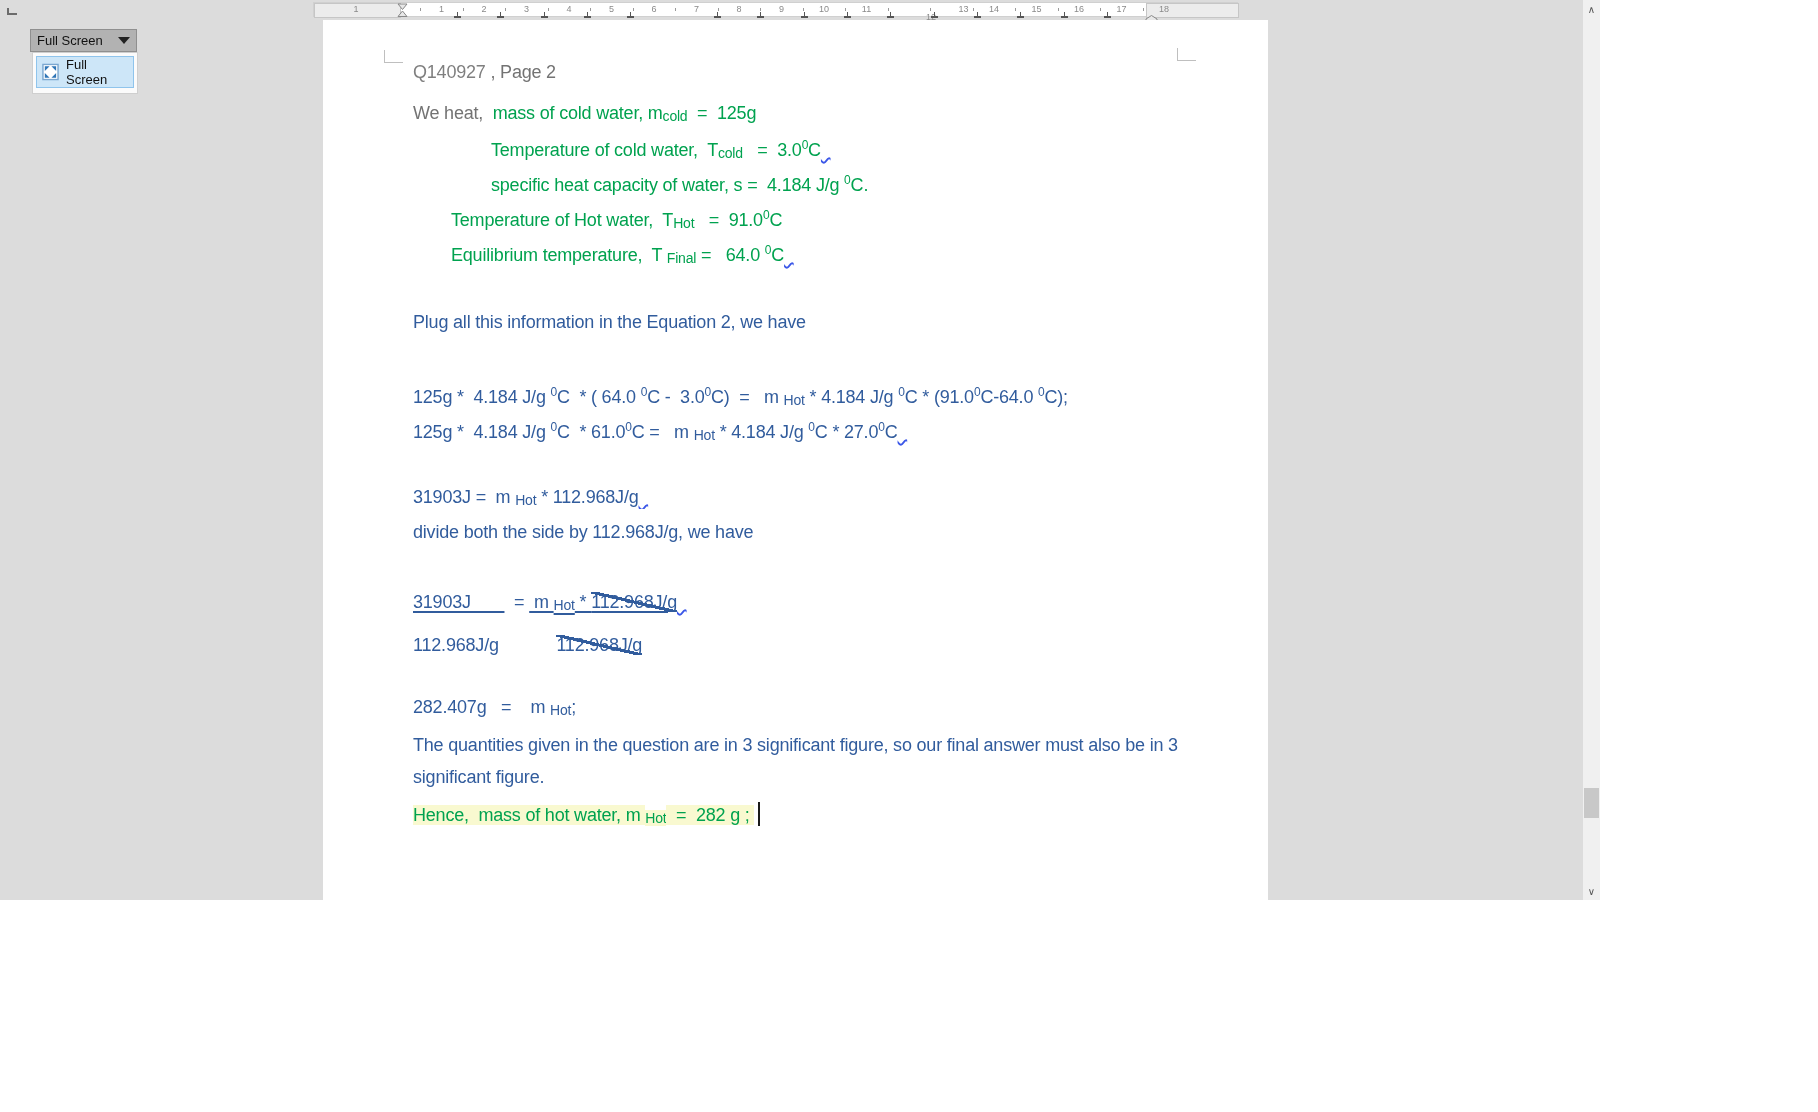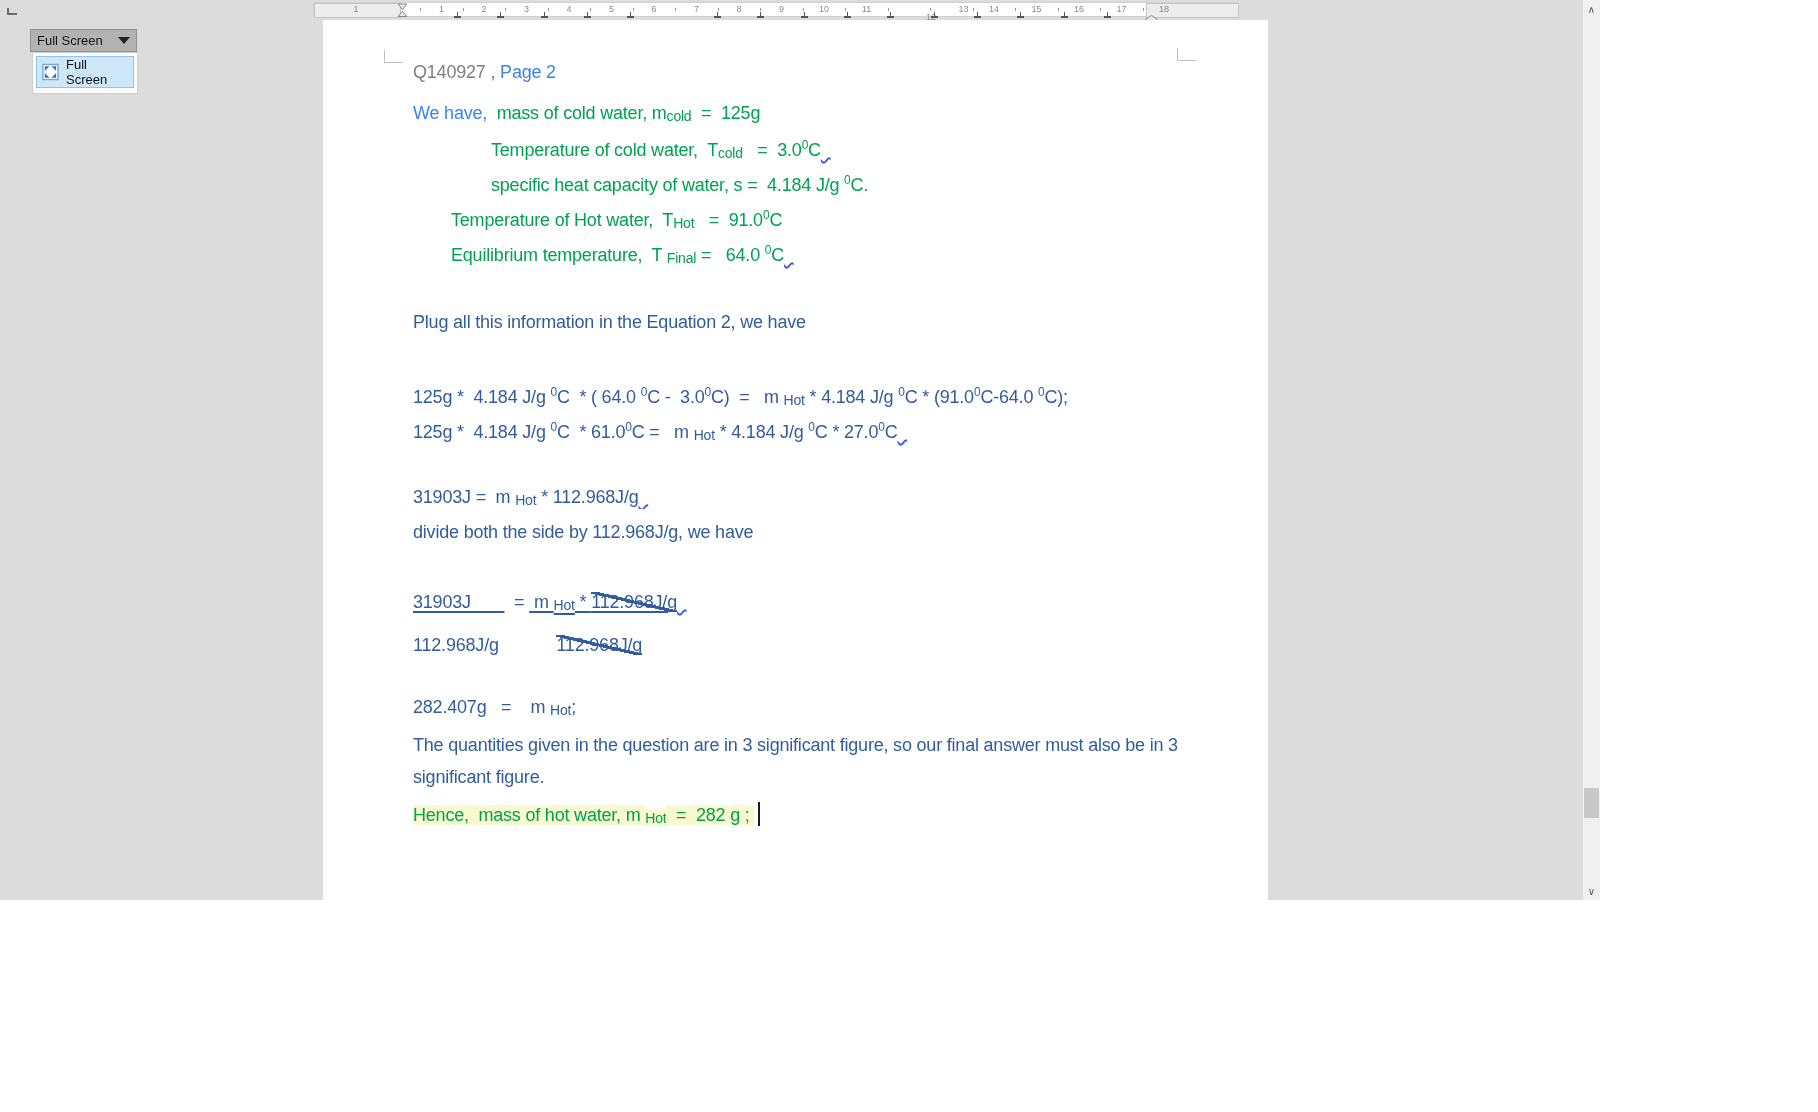--- a/index.html
+++ b/index.html
@@ -38,21 +38,21 @@
   .vs-arrow{position:absolute;left:0;width:17px;height:16px;display:flex;align-items:center;
     justify-content:center;color:#555;font-size:10px;}
   .vs-thumb{position:absolute;left:1px;top:788px;width:15px;height:30px;background:#c8c8c8;}
   
   .page{position:absolute;left:323px;top:20px;width:945px;height:880px;background:#ffffff;}
   .crop{position:absolute;width:18px;height:12px;border-left:1px solid #bfbfbf;border-bottom:1px solid #bfbfbf;}
   .doc-line{position:absolute;height:26px;line-height:26px;font-size:18px;white-space:pre;letter-spacing:-0.2px;}
   .seg{white-space:pre;}
   .c-green{color:#00A24F;}
   .c-blue{color:#315C9D;}
-  .c-lightblue{color:#3b82f6;}
+  .c-lightblue{color:#737373;}
   .c-gray{color:#7F7F7F;}
   .sub{font-size:14px;vertical-align:-2px;}
   .sup{font-size:12px;vertical-align:7px;}
   .u{text-decoration:underline;text-decoration-thickness:1.5px;text-underline-offset:3px;}
   .ds{background-image:linear-gradient(to top right,transparent 46%,#315C9D 46%,#315C9D 54%,transparent 54%);}
   .hl{background-color:#f9f9d0;}
   .squig{color:transparent;text-decoration:underline wavy #3B57E8 2px;text-decoration-skip-ink:none;}
   .cursor{display:inline-block;width:2px;height:24px;background:#1a1a1a;vertical-align:-5px;margin-left:4px;}
 </style>
 </head>
@@ -177,21 +177,21 @@
       </svg>
       <span>Full Screen</span>
     </div>
   </div>
 
   <div class="page">
     <div class="crop" style="left:61px;top:30px;"></div>
     <div class="crop" style="left:854px;top:28px;"></div>
     <div>
         <div class="doc-line" style="top: 39px; left: 90px;"><span class="seg c-gray">Q140927 </span><span class="seg c-lightblue">, Page 2</span></div>
-        <div class="doc-line" style="top: 80px; left: 90px;"><span class="seg c-lightblue">We have,  </span><span class="seg c-green">mass of cold water, m</span><span class="seg c-green sub">cold</span><span class="seg c-green">  =  125g</span></div>
+        <div class="doc-line" style="top: 80px; left: 90px;"><span class="seg c-lightblue">We heat,  </span><span class="seg c-green">mass of cold water, m</span><span class="seg c-green sub">cold</span><span class="seg c-green">  =  125g</span></div>
         <div class="doc-line" style="top: 112px; left: 168px;"><span class="seg c-green">Temperature of cold water,  T</span><span class="seg c-green sub">cold</span><span class="seg c-green">   =  3.0</span><span class="seg c-green sup">0</span><span class="seg c-green">C</span><span class="seg squig">&nbsp;&nbsp;</span></div>
         <div class="doc-line" style="top: 147px; left: 168px;"><span class="seg c-green">specific heat capacity of water, s =  4.184 J/g </span><span class="seg c-green sup">0</span><span class="seg c-green">C.</span></div>
         <div class="doc-line" style="top: 182px; left: 128px;"><span class="seg c-green">Temperature of Hot water,  T</span><span class="seg c-green sub">Hot</span><span class="seg c-green">   =  91.0</span><span class="seg c-green sup">0</span><span class="seg c-green">C</span></div>
         <div class="doc-line" style="top: 217px; left: 128px;"><span class="seg c-green">Equilibrium temperature,  T </span><span class="seg c-green sub">Final</span><span class="seg c-green"> =   64.0 </span><span class="seg c-green sup">0</span><span class="seg c-green">C</span><span class="seg squig">&nbsp;&nbsp;</span></div>
         <div class="doc-line" style="top: 289px; left: 90px;"><span class="seg c-blue">Plug all this information in the Equation 2, we have</span></div>
         <div class="doc-line" style="top: 359px; left: 90px;"><span class="seg c-blue">125g *  4.184 J/g </span><span class="seg c-blue sup">0</span><span class="seg c-blue">C  * ( 64.0 </span><span class="seg c-blue sup">0</span><span class="seg c-blue">C -  3.0</span><span class="seg c-blue sup">0</span><span class="seg c-blue">C)  =   m </span><span class="seg c-blue sub">Hot</span><span class="seg c-blue"> * 4.184 J/g </span><span class="seg c-blue sup">0</span><span class="seg c-blue">C * (91.0</span><span class="seg c-blue sup">0</span><span class="seg c-blue">C-64.0 </span><span class="seg c-blue sup">0</span><span class="seg c-blue">C);</span></div>
         <div class="doc-line" style="top: 394px; left: 90px;"><span class="seg c-blue">125g *  4.184 J/g </span><span class="seg c-blue sup">0</span><span class="seg c-blue">C  * 61.0</span><span class="seg c-blue sup">0</span><span class="seg c-blue">C =   m </span><span class="seg c-blue sub">Hot</span><span class="seg c-blue"> * 4.184 J/g </span><span class="seg c-blue sup">0</span><span class="seg c-blue">C * 27.0</span><span class="seg c-blue sup">0</span><span class="seg c-blue">C</span><span class="seg squig">&nbsp;&nbsp;</span></div>
         <div class="doc-line" style="top: 464px; left: 90px;"><span class="seg c-blue">31903J =  m </span><span class="seg c-blue sub">Hot</span><span class="seg c-blue"> * 112.968J/g</span><span class="seg squig">&nbsp;&nbsp;</span></div>
         <div class="doc-line" style="top: 499px; left: 90px;"><span class="seg c-blue">divide both the side by 112.968J/g, we have</span></div>
         <div class="doc-line" style="top: 569px; left: 90px;"><span class="seg c-blue u">31903J       </span><span class="seg c-blue">  </span><span class="seg c-blue">= </span><span class="seg c-blue u"> m </span><span class="seg c-blue sub u">Hot</span><span class="seg c-blue u"> * </span><span class="seg c-blue u ds">112.968J/g</span><span class="seg squig">&nbsp;&nbsp;</span></div>

